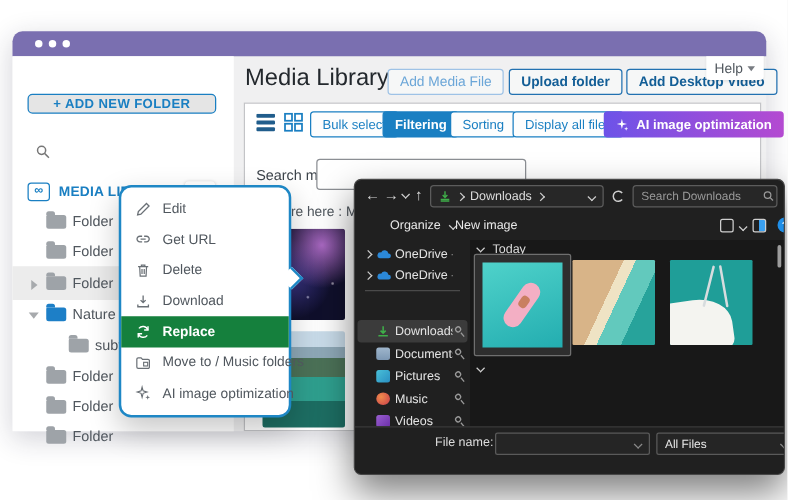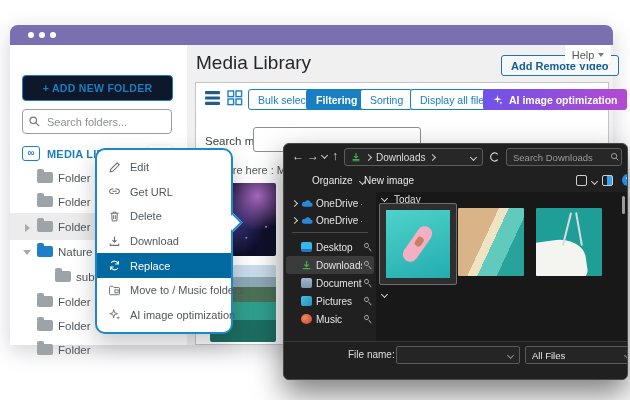--- a/index.html
+++ b/index.html
@@ -10,22 +10,22 @@
   
   .window { position:absolute; left:10px; top:25px; width:603px; height:320px;
             background:#f0f0f1; border-radius:8px 8px 2px 2px;
             box-shadow:0 6px 22px rgba(30,30,60,.20); }
   .titlebar { position:absolute; left:0; top:0; width:100%; height:20px;
               background:#7a6fb0; border-radius:8px 8px 0 0; }
   .dot { position:absolute; top:7px; width:6px; height:6px; border-radius:50%; background:#fff; }
 
   
   .side { position:absolute; left:0; top:20px; width:177px; height:300px; background:#fff; }
-  .addbtn { position:absolute; left:12px; top:30px; width:151px; height:26px;
-            border:1.5px solid #1a7fc2; border-radius:4px; background:#0f172a;
+  .addbtn { position:absolute; left:12px; top:30px; width:151px; height:16px;
+            border:1.5px solid #1a7fc2; border-radius:4px; background:#e5e5e5;
             color:#1a7fc2; font-size:10.5px; font-weight:bold; letter-spacing:.3px;
             display:flex; align-items:center; justify-content:center; }
   .sfold { position:absolute; left:12px; top:64px; width:150px; height:25px;
            border:1px solid #999ea3; border-radius:4px; background:#fff;
            font-size:11px; color:#555; padding:0 6px 0 24px; width:150px; }
   .sfold::placeholder { color:#8c8f94; }
   .mag { position:absolute; left:18px; top:70px; width:13px; height:13px; pointer-events:none; }
   .libicon { position:absolute; left:12px; top:101px; width:18px; height:15px;
              border:1.5px solid #1a7fc2; border-radius:3px; color:#1a7fc2;
              font-size:10px; font-weight:bold; text-align:center; line-height:12px; }
@@ -84,21 +84,21 @@
   .thumb-lake { position:absolute; left:210px; top:265px; width:66px; height:77px; border-radius:2px;
     background:linear-gradient(#c9dcea 0 16%, #8fa9b8 16% 28%, #4c7258 28% 48%, #2fa08f 48% 72%, #1d6e63 72%); }
 
   
   .menu { position:absolute; left:95px; top:148px; width:138px; background:#fff;
           border:2px solid #1e87c5; border-radius:10px; box-shadow:0 10px 24px rgba(0,0,0,.22);
           padding:5px 0; z-index:40; }
   .mi { height:24.6px; display:flex; align-items:center; gap:9px; padding:0 11px;
         font-size:11px; color:#50575e; white-space:nowrap; }
   .mi svg { flex:0 0 auto; color:#6a7076; }
-  .mi.hl { background:#0369a1; color:#fff; }
+  .mi.hl { background:#15803d; color:#fff;font-weight:bold; }
   .mi.hl svg { color:#fff; }
   .menu-arrow { position:absolute; right:-8.5px; top:66px; width:13px; height:13px; background:#fff;
                 border-top:2px solid #1e87c5; border-right:2px solid #1e87c5; transform:rotate(45deg); }
 
   
   .dlg { position:absolute; left:283px; top:143px; width:345px; height:237px; background:#202020;
          border:1px solid #474747; border-radius:6px; box-shadow:0 14px 30px rgba(0,0,0,.5);
          z-index:60; overflow:hidden; color:#e4e4e4; }
   .dnav { position:absolute; left:0; top:0; width:100%; height:26px; }
   .narrow { position:absolute; top:5px; font-size:12px; color:#d6d6d6; }
@@ -155,21 +155,20 @@
 
   <div class="window">
     <div class="titlebar">
       <span class="dot" style="left:18px"></span>
       <span class="dot" style="left:29px"></span>
       <span class="dot" style="left:40px"></span>
     </div>
 
     <div class="side">
       <div class="addbtn">+ ADD NEW FOLDER</div>
-      <input class="sfold" type="text" placeholder="Search folders..." style="">
       <svg class="mag" viewBox="0 0 16 16">
         <circle cx="6.5" cy="6.5" r="4" fill="none" stroke="#777" stroke-width="1.5"></circle>
         <path d="M9.7 9.7l4 4" stroke="#777" stroke-width="1.5"></path>
       </svg>
       <div class="libicon">∞</div>
       <div class="liblab">MEDIA LIBRARY</div>
       <div class="libcount">19</div>
 
       <div class="rowhl"></div>
 
@@ -204,21 +203,23 @@
         <span class="lab">Folder</span>
       </div>
       <div class="frow" style="top:295px">
         <span class="ficon"></span>
         <span class="lab">Folder</span>
       </div>
     </div>
   </div>
 
   <div class="ptitle">Media Library</div>
-  <div class="hbtn bold" style="left:501px">Add Remote Video</div>
+  <div class="hbtn lite" style="left:310px">Add Media File</div>
+  <div class="hbtn bold" style="left:407px">Upload folder</div>
+  <div class="hbtn bold" style="left:501px">Add Desktop Video</div>
   <div class="helpbtn">
     <span>Help</span>
     <span style="width:0;height:0;border-top:4px solid #787c82;border-left:3.5px solid transparent;border-right:3.5px solid transparent"></span>
   </div>
 
   <div class="panel"></div>
 
   <svg class="abs" style="left:205px;top:91px" width="16" height="15" viewBox="0 0 16 15">
     <rect y="0" width="15" height="3.2" rx="1" fill="#205d8c"></rect>
     <rect y="5.4" width="15" height="3.2" rx="1" fill="#205d8c"></rect>
@@ -346,45 +347,45 @@
     </div>
     <div class="dside-item" style="top:67px">
       <span class="chev right abs" style="left:6px;top:7px"></span>
       <svg class="abs" style="left:15px;top:4px" width="13" height="10" viewBox="0 0 16 11">
         <path d="M3.5 10h8.5a2.4 2.4 0 000-4.8 3.8 3.8 0 00-7.2-1A2.9 2.9 0 003.5 10z" fill="#2b88d8"></path>
       </svg>
       <span class="lbl">OneDrive - Perso</span>
     </div>
     <div class="divline" style="top:88px"></div>
 
-    <div class="dside-item" style="top:94px">
-      <span class="fico desktop"></span>
-      <span class="lbl">Desktop</span>
-      <span class="pin"></span>
-    </div>
     <div class="dside-item sel" style="top:112px">
       <svg class="abs" style="left:15px;top:4px" width="11" height="11" viewBox="0 0 16 16">
         <path d="M8 1.5v8M5 6.5L8 9.5l3-3M2.5 12.5h11" fill="none" stroke="#3fae49" stroke-width="1.8"></path>
       </svg>
       <span class="lbl">Downloads</span>
       <span class="pin"></span>
     </div>
     <div class="dside-item" style="top:130px">
       <span class="fico documents"></span>
       <span class="lbl">Documents</span>
       <span class="pin"></span>
     </div>
     <div class="dside-item" style="top:148px">
       <span class="fico pictures"></span>
       <span class="lbl">Pictures</span>
       <span class="pin"></span>
     </div>
     <div class="dside-item" style="top:166px">
       <span class="fico music"></span>
       <span class="lbl">Music</span>
+      <span class="pin"></span>
+    </div>
+    <div class="dside-item" style="top:184px">
+      <span class="fico videos"></span>
+      <span class="lbl">Videos</span>
       <span class="pin"></span>
     </div>
 
     <div class="dcontent"></div>
     <span class="chev abs" style="left:98px;top:52px"></span>
     <span class="abs" style="left:110px;top:50px;font-size:10px;color:#ddd">Today</span>
 
     <div class="thumbsel">
       <div class="surf">
         <span class="board"></span>

